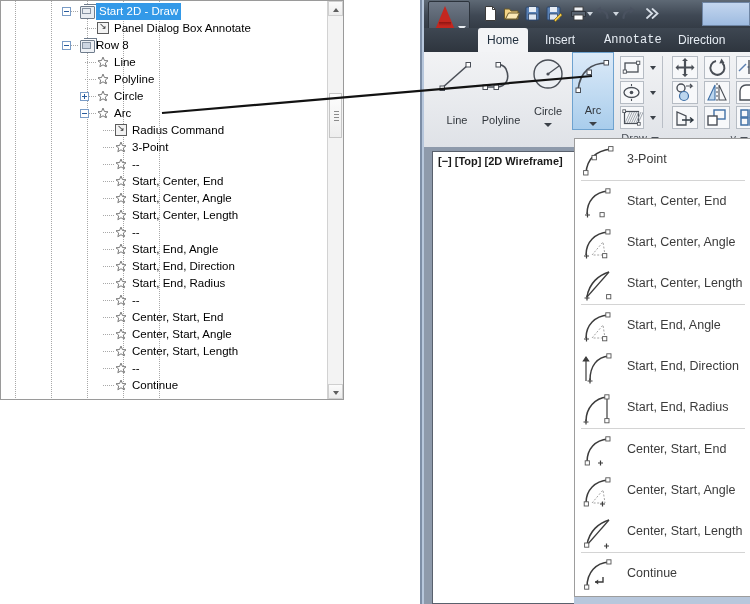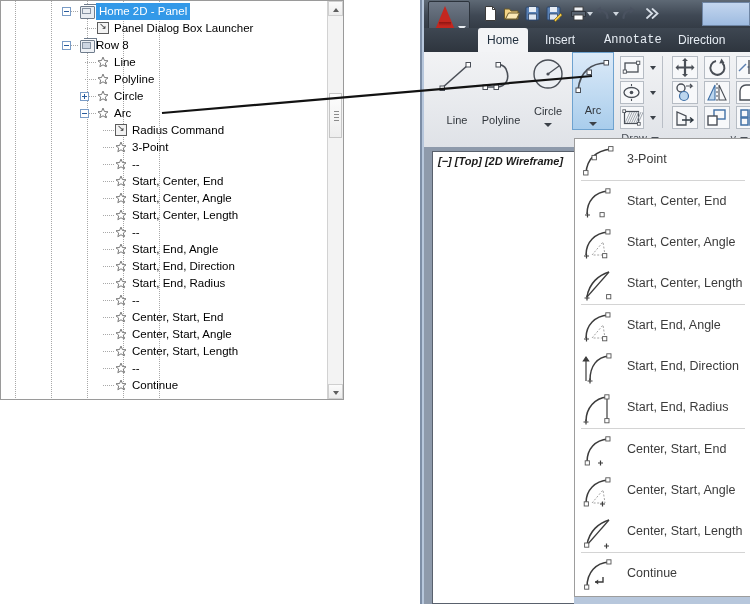--- a/index.html
+++ b/index.html
@@ -80,21 +80,21 @@
   .panel-title{position:absolute;bottom:0;height:17px;line-height:17px;font-size:11px;color:#4a5058;}
   .ptcaret{display:inline-block;width:0;height:0;margin-left:4px;vertical-align:middle;
            border-left:4px solid transparent;border-right:4px solid transparent;border-top:4px solid #4a5058;}
   .sepv{position:absolute;width:1px;background:#b9bec6;}
   .minibtn{position:absolute;box-sizing:border-box;border:1px solid transparent;}
   .minicaret{position:absolute;width:0;height:0;border-left:3px solid transparent;
              border-right:3px solid transparent;border-top:4px solid #3b4148;}
 
   
   #canvas-wrap{position:absolute;left:2px;top:147px;width:150px;bottom:0;
-               background:#8e9aab;padding:4px 0 4px 6px;box-sizing:border-box;font-style:italic;}
+               background:#8e9aab;padding:4px 0 4px 6px;box-sizing:border-box;}
   #canvas{position:absolute;left:8px;top:4px;right:0;bottom:0;background:#fff;border:1px solid #59616d;border-right:none;}
   #vplabel{position:absolute;left:5px;top:3px;font-size:11px;font-weight:bold;color:#1b1b1b;white-space:nowrap;}
 
   
   #flyout{position:absolute;left:152px;top:138px;width:178px;height:458px;
           background:#fff;border:1px solid #9d9d9d;box-sizing:border-box;}
   .mi{position:absolute;left:0;width:176px;height:41px;}
   .mi .mtxt{position:absolute;left:52px;top:0;height:41px;line-height:41px;font-size:12.5px;color:#3b3b3b;white-space:nowrap;}
   .mi .mico{position:absolute;left:6px;top:4px;width:40px;height:34px;}
   .msep{position:absolute;left:6px;width:164px;height:1px;background:#d4d4d4;}
@@ -109,26 +109,26 @@
   <div id="tree-viewport">
       <div class="vguide" style="left: 14px;"></div>
       <div class="vguide" style="left: 50px;"></div>
       <div class="vguide" style="left: 86px;"></div>
       <div class="vguide" style="left: 122px;"></div>
       <div class="vguide" style="left: 158px;"></div>
       <div class="tree-row" style="position: absolute; left: 0px; right: 0px; top: 2px;">
         <div class="hdot" style="left: 66px; width: 11px; top: 8px;"></div>
         <div class="exp" style="left: 61px; top: 4px;"></div>
         <span class="ic ic-panel" style="left: 79px;"></span>
-        <span class="lbl sel" style="left: 95px;">Home 2D - Panel</span>
+        <span class="lbl sel" style="left: 95px;">Start 2D - Draw</span>
       </div>
       <div class="tree-row" style="position: absolute; left: 0px; right: 0px; top: 19px;">
         <div class="hdot" style="left: 84px; width: 11px; top: 8px;"></div>
         <span class="ic ic-launcher" style="left: 96px;"></span>
-        <span class="lbl" style="left: 113px;">Panel Dialog Box Launcher</span>
+        <span class="lbl" style="left: 113px;">Panel Dialog Box Annotate</span>
       </div>
       <div class="tree-row" style="position: absolute; left: 0px; right: 0px; top: 36px;">
         <div class="hdot" style="left: 66px; width: 11px; top: 8px;"></div>
         <div class="exp" style="left: 61px; top: 4px;"></div>
         <span class="ic ic-row" style="left: 79px;"></span>
         <span class="lbl" style="left: 95px;">Row 8</span>
       </div>
       <div class="tree-row" style="position: absolute; left: 0px; right: 0px; top: 53px;">
         <div class="hdot" style="left: 84px; width: 11px; top: 8px;"></div>
         <span class="ic ic-star" style="left: 96px;"><svg width="12" height="12" viewBox="0 0 12 12">

